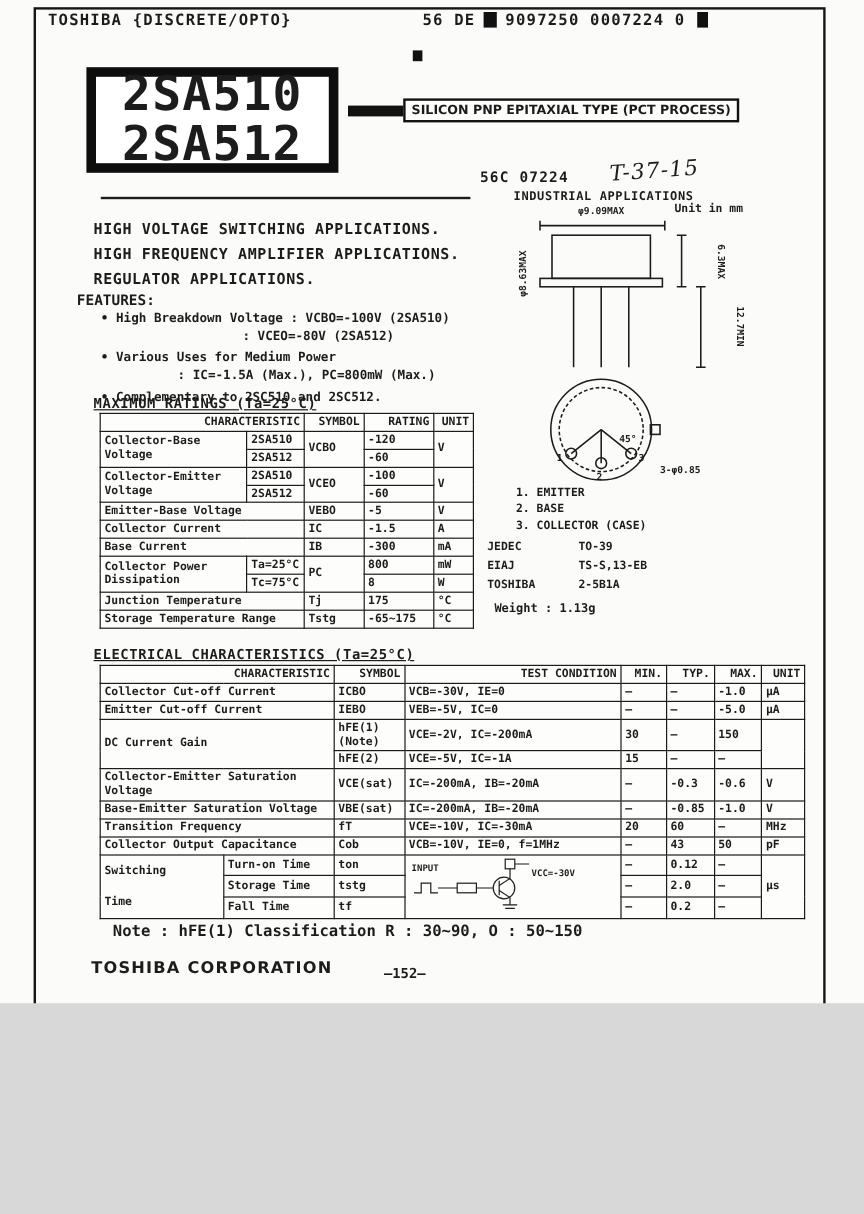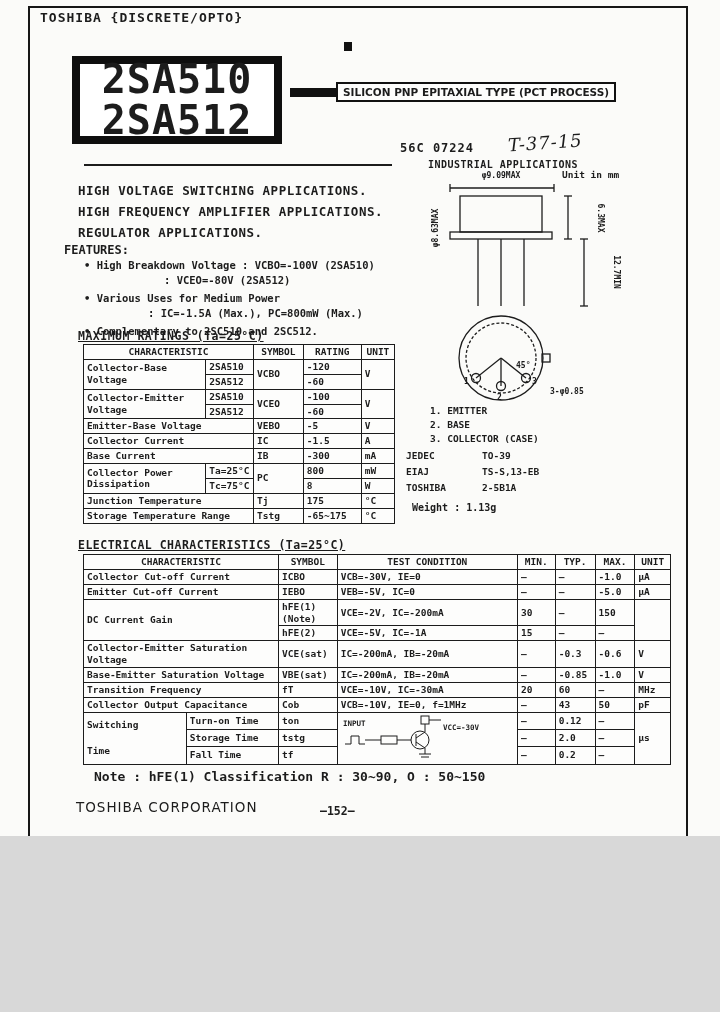--- a/index.html
+++ b/index.html
@@ -19,50 +19,53 @@
   .type-label{left:336px;top:82px;border:2px solid #111;background:#fdfdfc;padding:2px 5px;font-family:"DejaVu Sans",sans-serif;font-size:10.5px;font-weight:bold;white-space:nowrap}
   .doc-line{left:90px;top:146px;font-size:12.5px;font-weight:bold;letter-spacing:1.5px;white-space:nowrap}
   .rule{left:84px;top:164px;width:308px;border-top:2px solid #1c1c1c;height:0}
   .stamp{left:400px;top:141px;font-size:12px;font-weight:bold;letter-spacing:1px}
   .handwritten{left:508px;top:132px;font-family:"DejaVu Serif",serif;font-style:italic;font-size:18px;transform:rotate(-4deg);letter-spacing:1px}
   .industrial{left:428px;top:159px;font-size:10px;font-weight:bold;letter-spacing:.5px}
   .unit-note{left:562px;top:169px;font-size:9.5px;font-weight:bold}
   .apps{left:78px;top:180px;font-size:12.5px;font-weight:bold;line-height:21px;letter-spacing:.5px;white-space:nowrap}
   .feat-head{left:64px;top:243px;font-size:12px;font-weight:bold}
   .features{left:84px;top:258px;font-size:10.5px;font-weight:bold;line-height:15px;white-space:nowrap}
-  .f-indent1{margin-left:80px}
+  .f-indent1{margin-left:118px}
   .f-indent2{margin-left:64px}
   .f-gap{margin-top:3px}
   .sec-head{font-size:11.5px;font-weight:bold;text-decoration:underline;letter-spacing:.5px;white-space:nowrap}
   .mr-head{left:78px;top:329px}
   .ec-head{left:78px;top:538px}
   .dtable{border-collapse:collapse;table-layout:fixed;background:#fdfdfc}
   .dtable th,.dtable td{border:1.5px solid #1c1c1c;padding:1px 3px;font-size:9.5px;font-weight:bold;line-height:1.25;vertical-align:middle;overflow:hidden;text-align:left}
-  .dtable th{text-align:center}
+  .dtable th{text-align:right}
   .c{text-align:center}
   .mr-table{left:83px;top:344px;width:312px}
   .ec-table{left:83px;top:554px;width:588px}
   .svgt{font-size:8px;font-weight:bold;fill:#1c1c1c;font-family:"DejaVu Sans Mono",monospace}
   .svgs{font-size:7.5px;font-weight:bold;fill:#1c1c1c;font-family:"DejaVu Sans Mono",monospace}
   .pin-list{left:430px;top:404px;font-size:9.5px;font-weight:bold;line-height:14px}
   .pkg-codes{left:406px;top:448px;font-size:9.5px;font-weight:bold;line-height:16px}
   .code-label{display:inline-block;width:76px}
   .weight{left:412px;top:502px;font-size:10px;font-weight:bold}
   .note-line{left:94px;top:769px;font-size:13px;font-weight:bold;white-space:nowrap}
-  .brand{left:76px;top:799px;font-family:"DejaVu Sans",sans-serif;font-size:13.5px;font-weight:normal;letter-spacing:1px}
+  .brand{left:76px;top:799px;font-family:"DejaVu Sans",sans-serif;font-size:13.5px;font-weight:bold;letter-spacing:1px}
   .pageno{left:320px;top:804px;font-size:11.5px;font-weight:bold}
   .copyright{left:36px;top:958px;font-size:12.5px;font-weight:bold;color:#4c1d95;letter-spacing:.5px;white-space:nowrap}
 </style>
 </head>
 <body>
 
 <div class="page">
   <div class="abs frame"></div>
 
   <div class="abs hdr hdr-left">TOSHIBA {DISCRETE/OPTO}</div>
+  <div class="abs hdr hdr-right">
+    <span>56  DE</span><span class="blk"></span><span>9097250 0007224 0</span><span class="blk end"></span>
+  </div>
   <div class="abs speck" style="left:344px;top:42px;width:8px;height:9px"></div>
 
   <div class="abs title-box">
     <div class="pn">2SA510</div>
     <div class="pn">2SA512</div>
   </div>
   <div class="abs type-bar"></div>
   <div class="abs type-label">SILICON PNP EPITAXIAL TYPE (PCT PROCESS)</div>
 
   <div class="abs rule"></div>

